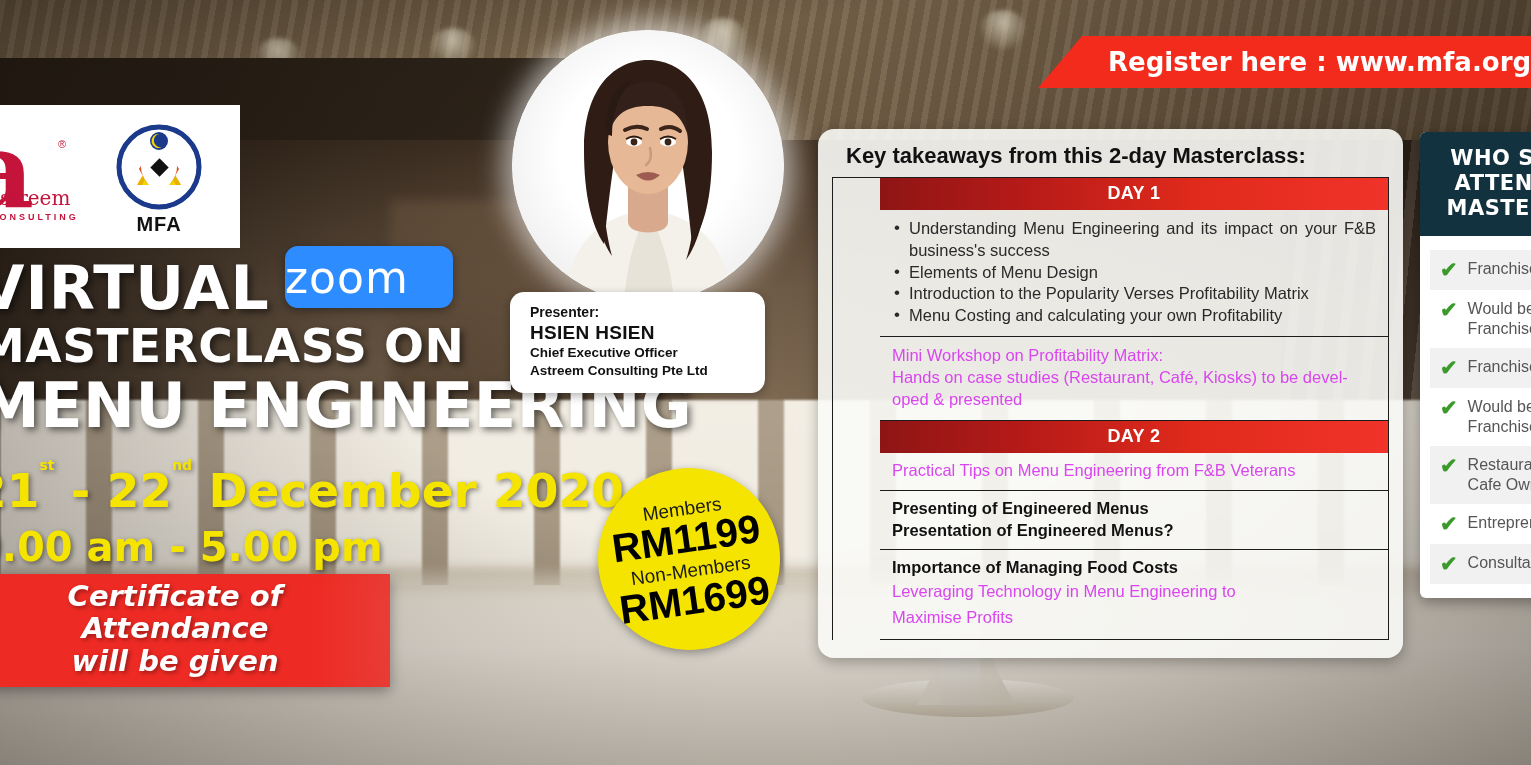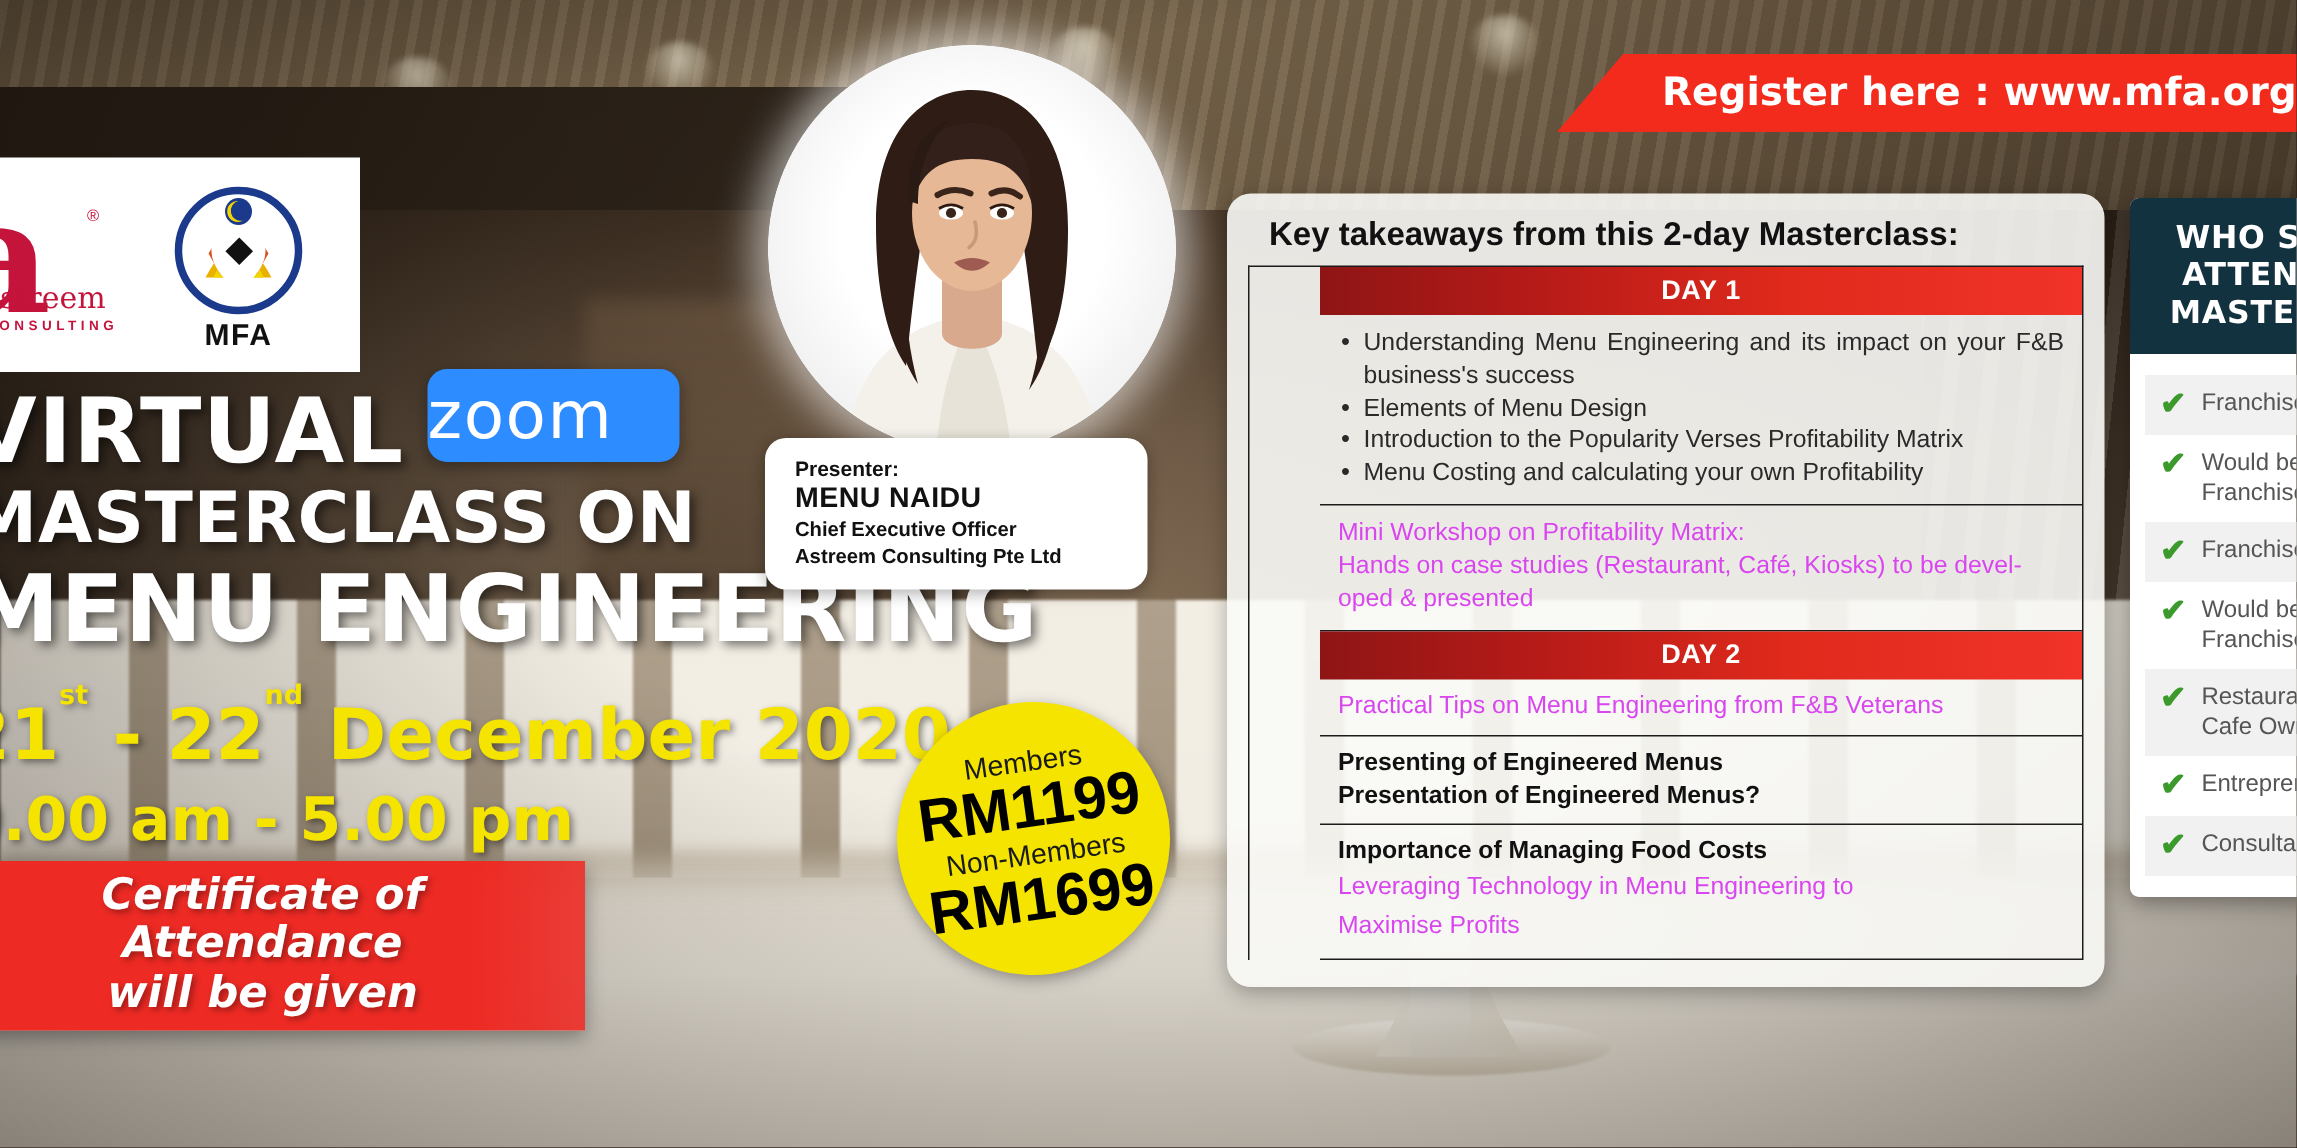--- a/index.html
+++ b/index.html
@@ -124,21 +124,21 @@
   .headline .l1{ font-size:60px; letter-spacing:1px; }
   .headline .l2{ font-size:47px; letter-spacing:.5px; margin-top:3px; }
   .headline .l3{ font-size:62px; letter-spacing:.5px; margin-top:4px; }
 
   
   .datebox{ position:absolute; left:-26px; top:463px; width:700px; }
   .dateline{
     color:#F5E400; font-weight:700; font-size:47px; white-space:nowrap;
     font-family:"DejaVu Sans", sans-serif; text-shadow:2px 2px 5px rgba(0,0,0,.45);
   }
-  .dateline sup{ font-size:18px; top:-20px; position:relative;text-align:right; }
+  .dateline sup{ font-size:14px; top:-20px; position:relative;text-align:right; }
   .timeline{
     color:#F5E400; font-weight:700; font-size:40px; margin-top:6px; white-space:nowrap;
     font-family:"DejaVu Sans", sans-serif; text-shadow:2px 2px 5px rgba(0,0,0,.45);
   }
 
   
   .cert{
     position:absolute; left:-40px; top:574px; width:430px; padding:6px 10px 10px 10px;
     background:linear-gradient(90deg,#EE2A24 0%,#EE2A24 82%, rgba(238,42,36,.88) 100%);
     text-align:center; box-shadow:0 4px 12px rgba(0,0,0,.35);
@@ -345,21 +345,21 @@
         <path d="M124 145 q12 -6 24 0 q-12 11 -24 0 Z" fill="#9d5b51"></path>
 
         <path d="M94 112 C88 156 92 196 100 226 C86 206 78 168 80 124 Z" fill="#2e1c15"></path>
         <path d="M178 112 C186 156 184 200 174 230 C190 208 198 166 194 122 Z" fill="#2e1c15"></path>
       </g>
     </svg>
   </div>
 
   <div class="presenter-card">
     <div class="pc-lbl">Presenter:</div>
-    <div class="pc-name">MENU NAIDU</div>
+    <div class="pc-name">HSIEN HSIEN</div>
     <div class="pc-role">Chief Executive Officer</div>
     <div class="pc-org">Astreem Consulting Pte Ltd</div>
   </div>
 
   <div class="price">
     <div class="p-lbl">Members</div>
     <div class="p-val">RM1199</div>
     <div class="p-lbl2">Non-Members</div>
     <div class="p-val">RM1699</div>
   </div>

